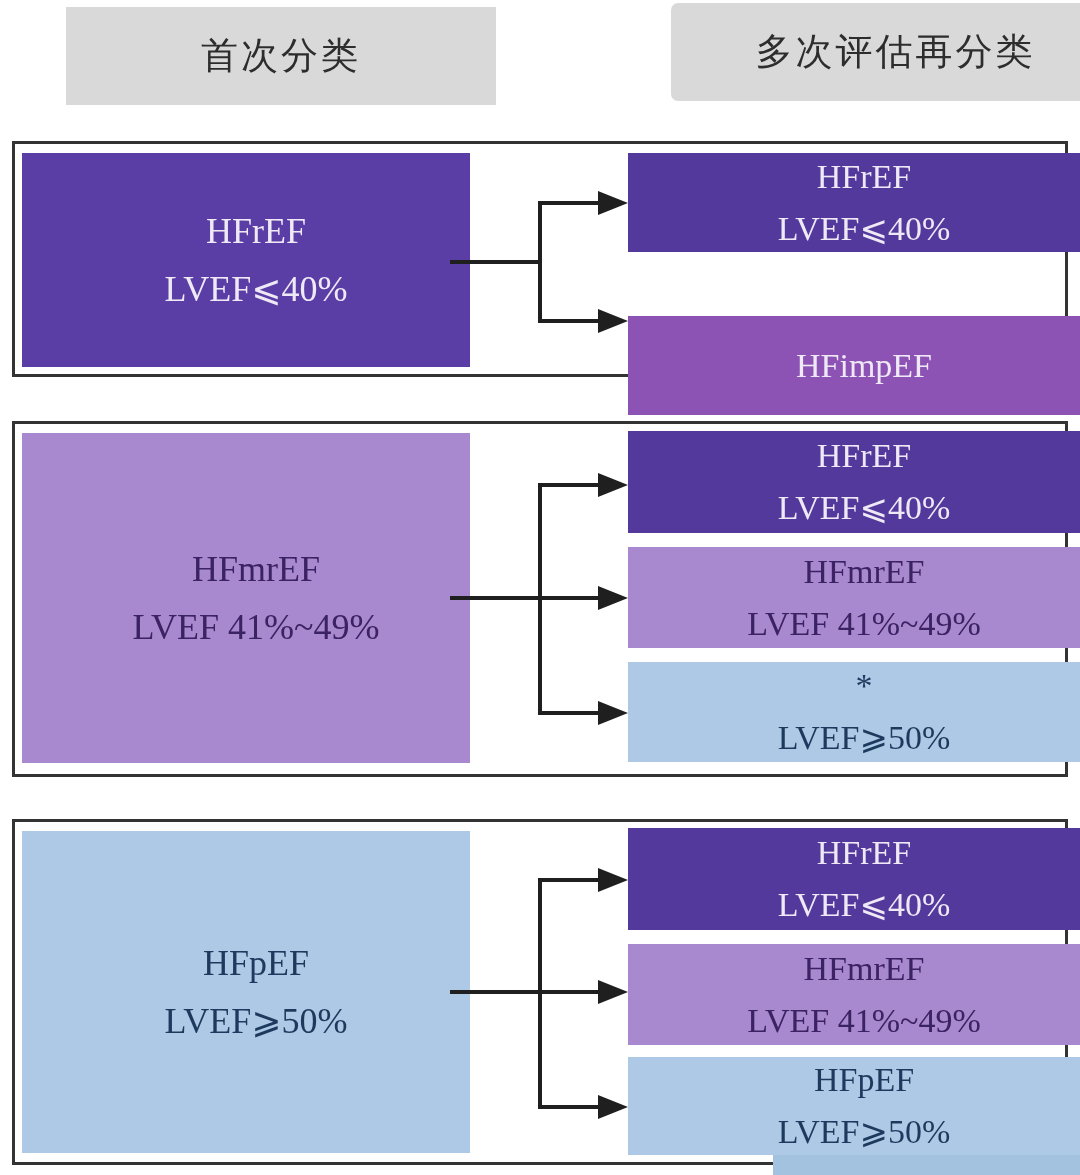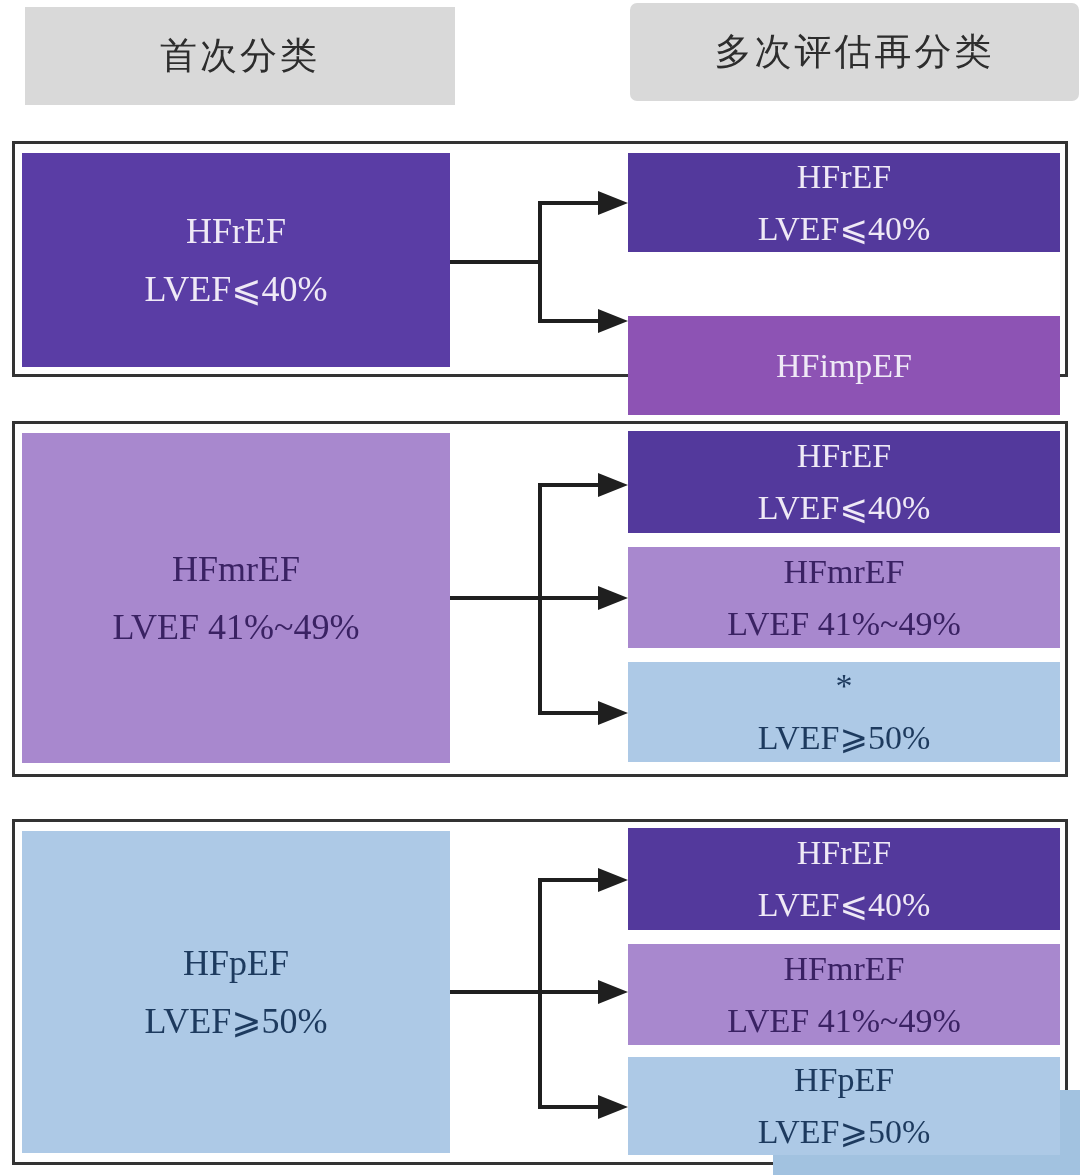--- a/index.html
+++ b/index.html
@@ -5,35 +5,35 @@
   html,body { margin:0; padding:0; background:#ffffff; }
   .canvas {
     position:relative; width:1080px; height:1175px; background:#ffffff;
     overflow:hidden;
     font-family:"Liberation Serif","DejaVu Serif","DejaVu Sans",serif;
   }
   
   .hdr {
     position:absolute; height:98px; background:var(--header-gray,#d9d9d9);
     display:flex; align-items:center; justify-content:center;
-    font-size:37px; letter-spacing:3px; color:var(--header-text,#2d2d2d);
+    font-size:37px; letter-spacing:3px; color:var(--header-text,#2d2d2d);margin-left:41px;
   }
   .hdr-first { left:25px; top:7px; width:430px; }
   .hdr-re    { left:630px; top:3px; width:449px;border-radius:7px; }
 
   
   .frame { position:absolute; border:3px solid var(--frame-border,#333333); box-sizing:border-box; }
   .frame-1 { left:12px; top:141px; width:1056px; height:236px; }
   .frame-2 { left:12px; top:421px; width:1056px; height:356px; }
   .frame-3 { left:12px; top:819px; width:1056px; height:346px; }
 
   
   .box {
     position:absolute; display:flex; flex-direction:column;
-    justify-content:center; align-items:center; text-align:center;
+    justify-content:center; align-items:center; text-align:center;padding-left:20px;
   }
   .box .bline { font-size:34px; line-height:52px; white-space:nowrap; }
   .src .bline { font-size:36px; line-height:58px; }
 
   .v-dark    { background:var(--dark-purple,#5a3da5);      color:var(--text-on-dark,#efe9f6); }
   .v-rdark   { background:var(--right-dark-purple,#53399c);color:var(--text-on-dark,#efe9f6); }
   .v-imp     { background:var(--medium-purple,#8d53b4);    color:var(--text-on-dark,#f0e7f5);margin-top:48px; }
   .v-lpurple { background:var(--light-purple,#a888ce);     color:var(--text-dark-purple,#3a2263); }
   .v-lblue   { background:var(--light-blue,#adc9e6);       color:var(--text-navy,#1d3a5e); }
 

